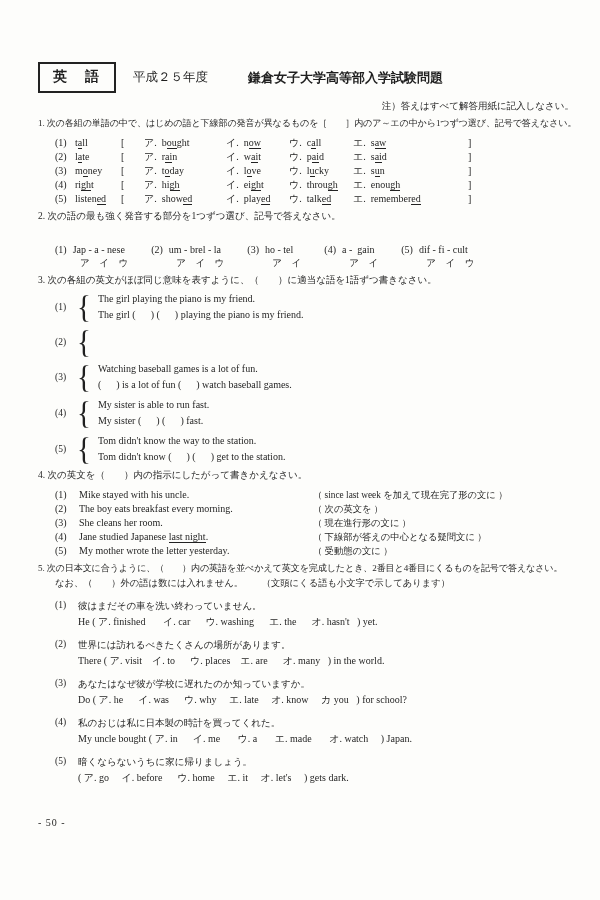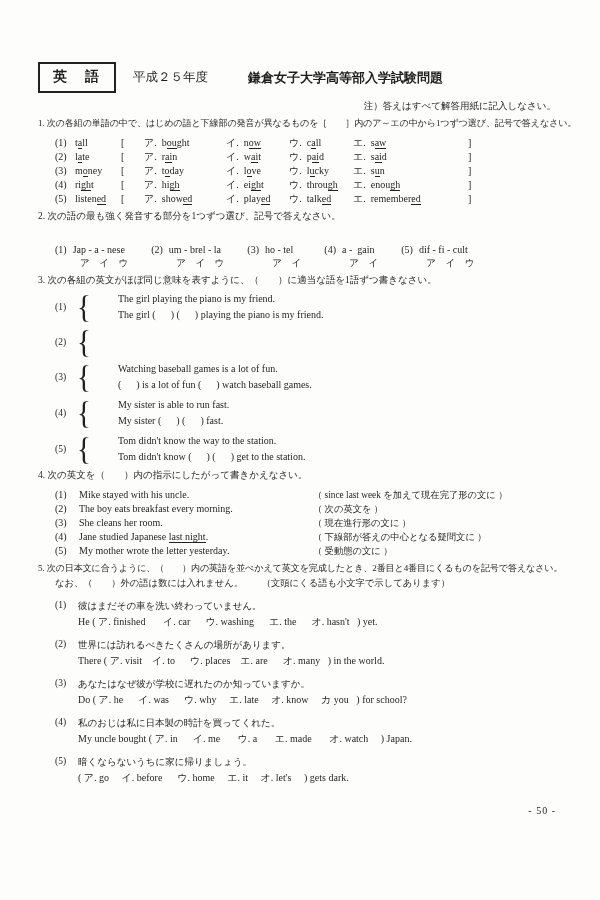--- a/index.html
+++ b/index.html
@@ -2,21 +2,21 @@
 <html><head>
 <meta charset="utf-8">
 <style>
   html,body{margin:0;padding:0;background:#ffffff;}
   .sheet{
     width:600px;height:900px;position:relative;overflow:hidden;
     background:#fdfdfb;color:#1f1f1f;
     font-family:"Liberation Serif","DejaVu Serif",serif;
     font-size:10px;
   }
-  .content{padding:62px 44px 0 38px;}
+  .content{padding:62px 26px 0 38px;}
   
   .hdr{display:flex;align-items:center;}
   .subject-box{border:2px solid #222;padding:4px 13px 5px;font-size:14px;font-weight:600;letter-spacing:2px;}
   .year{margin-left:17px;font-size:12.5px;}
   .title{margin-left:40px;font-size:13px;font-weight:600;}
   .note{text-align:right;margin-top:7px;font-size:9.5px;}
   
   .qh{margin-top:4px;font-size:9.5px;white-space:nowrap;}
   .qh.long{font-size:9.1px;letter-spacing:-0.15px;}
   .qh2{padding-left:17px;font-size:9.3px;white-space:nowrap;margin-top:2px;}
@@ -37,34 +37,34 @@
   .q2wrap{display:flex;margin-top:21px;padding-left:17px;gap:23px;font-size:10px;}
   .q2num{margin-right:6px;}
   .q2top{white-space:pre;}
   .q2marks{padding-left:25px;margin-top:2px;font-size:9.5px;}
   
   .q3list{margin-top:2px;}
   .q3item{display:flex;align-items:center;margin-top:4px;}
   .q3num{width:22px;margin-left:17px;flex:none;font-size:9.5px;}
   .q3brace{font-size:29px;font-weight:300;line-height:30px;margin-right:7px;transform:scaleY(1.08);}
   .q3lines{line-height:16px;font-size:10px;}
-  .q3lines div{white-space:pre;margin-left:20px;}
+  .q3lines div{white-space:pre;}
   
   .q4rows{margin-top:6px;}
   .q4row{display:flex;height:14px;line-height:14px;font-size:10px;}
   .q4num{width:24px;margin-left:17px;flex:none;}
   .q4s{width:234px;flex:none;}
   .q4i{font-size:9.3px;white-space:nowrap;}
   
   .q5item{margin-top:10px;font-size:10px;}
   .q5jp{display:flex;font-size:9.5px;}
   .q5num{width:23px;margin-left:17px;flex:none;font-size:9.5px;}
   .q5en{padding-left:40px;margin-top:2px;white-space:pre;}
   
-  .pageno{text-align:right;margin-top:20px;font-size:10px;letter-spacing:1px;}
+  .pageno{text-align:left;margin-top:32px;font-size:10px;letter-spacing:1px;}
 </style>
 </head>
 <body>
 
 <div class="sheet">
   <div class="content">
 
     <div class="hdr">
       <div class="subject-box">
         <span>英　語</span>

